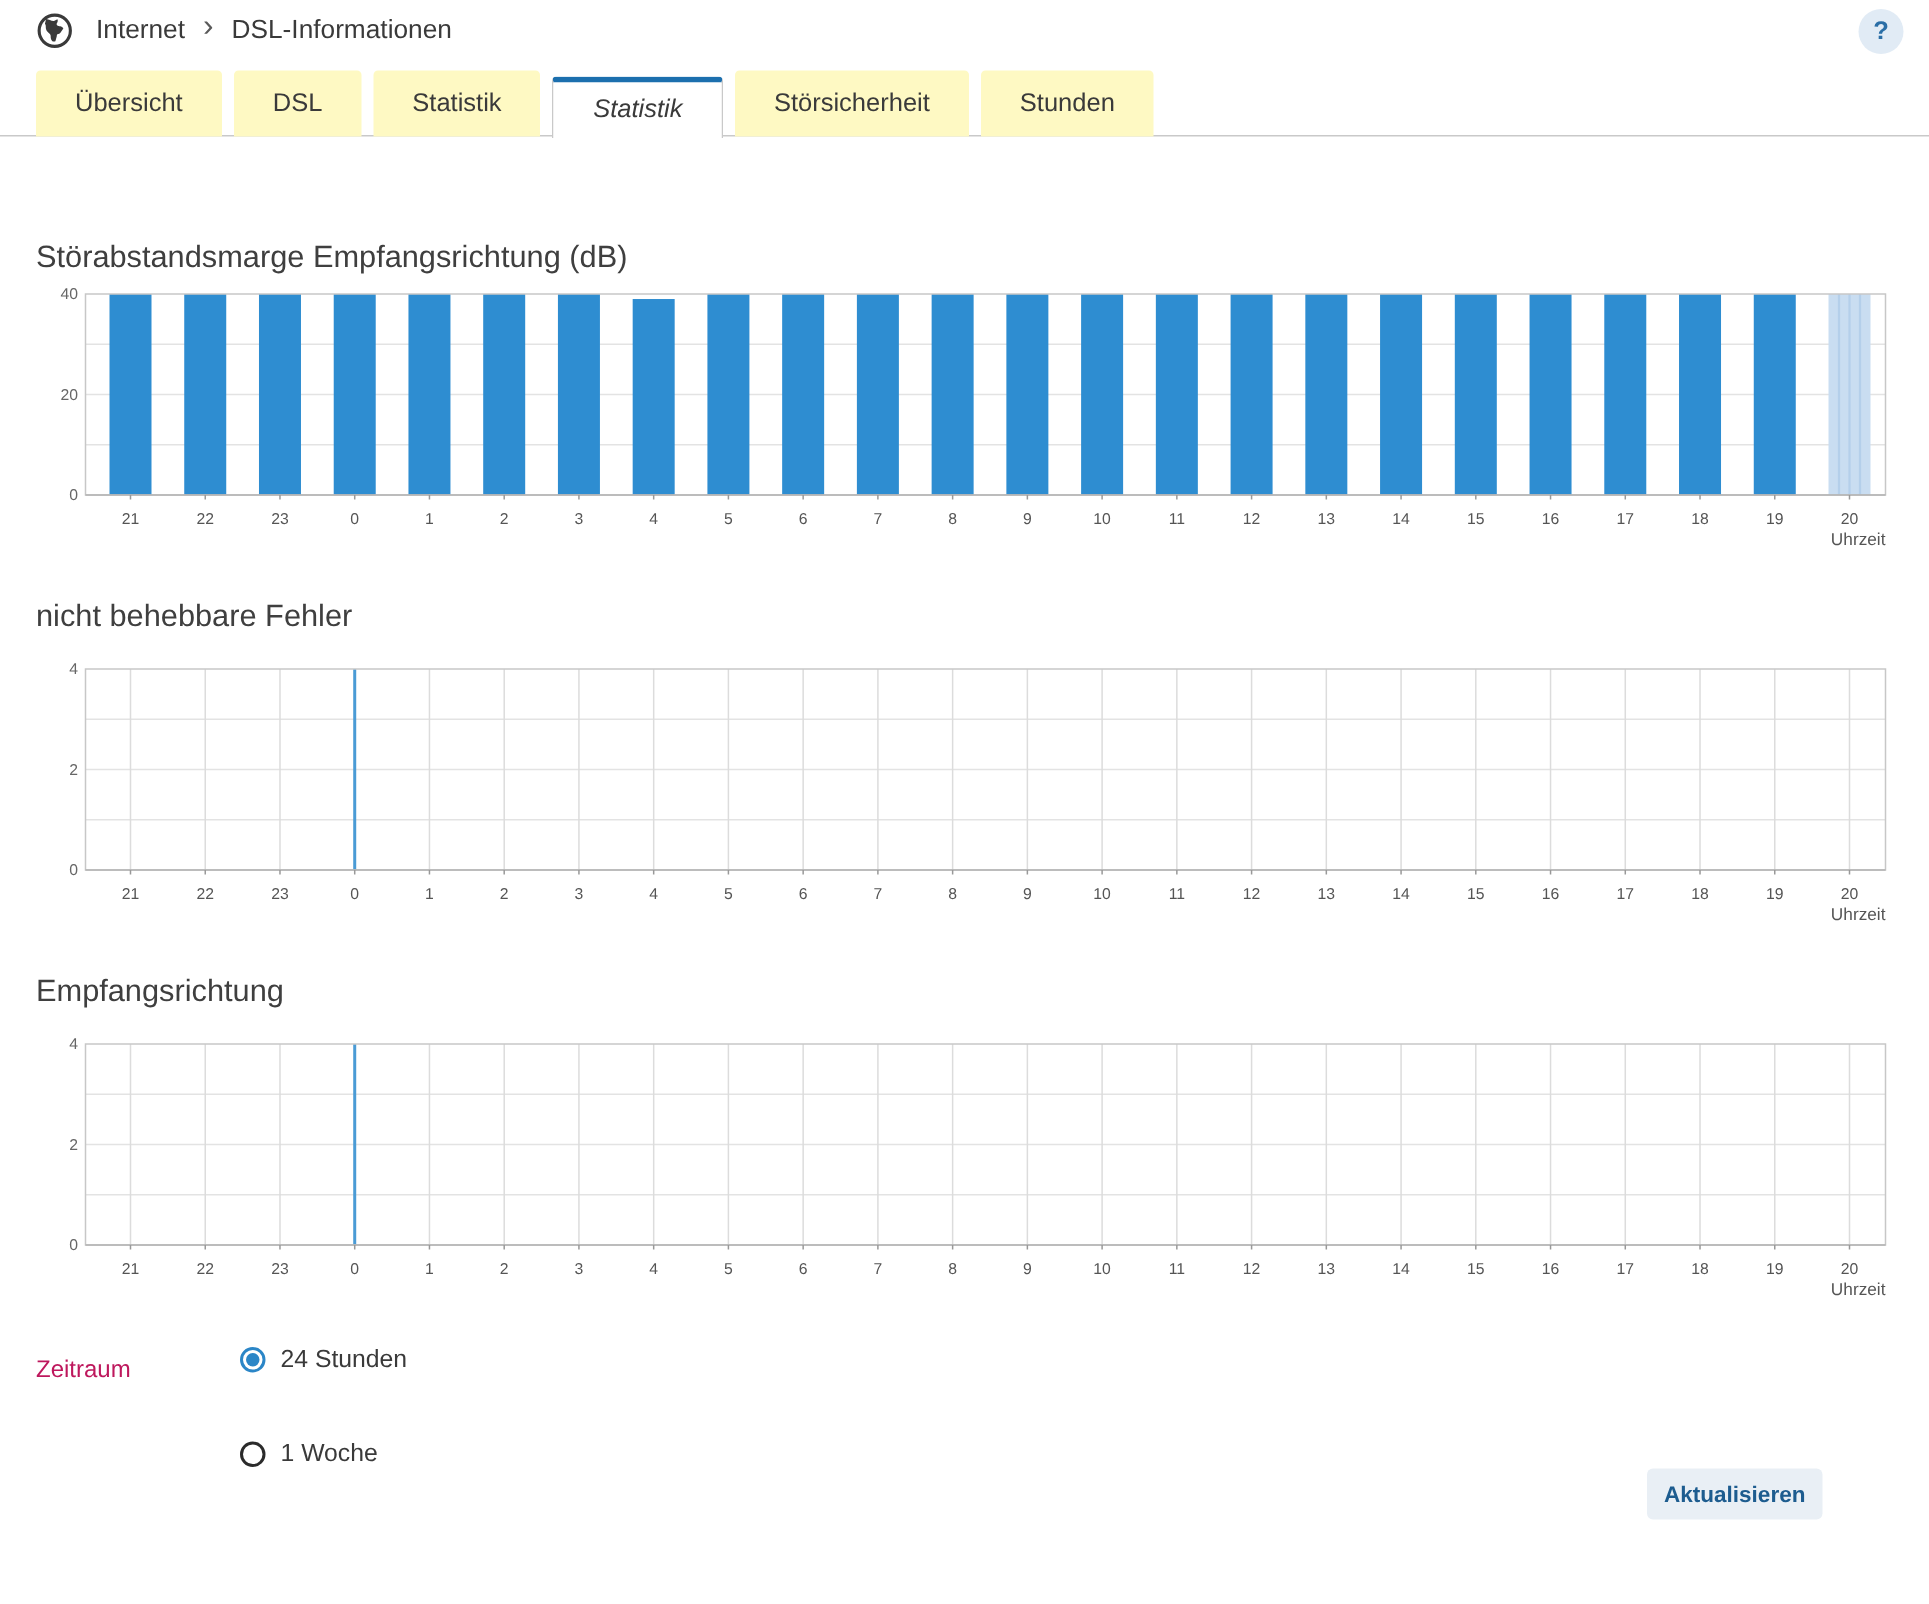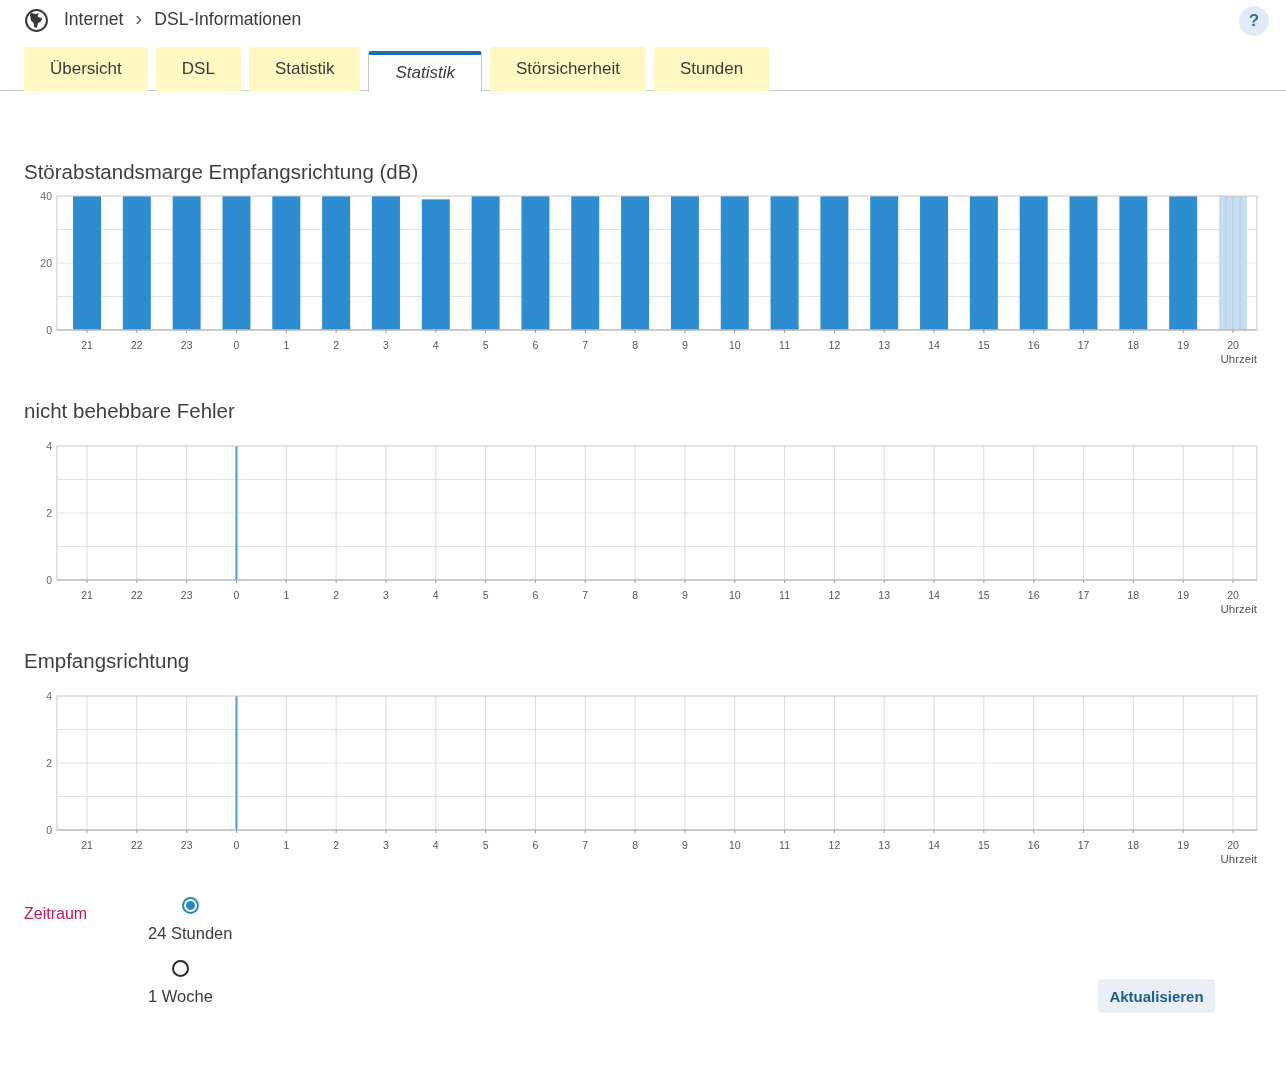--- a/index.html
+++ b/index.html
@@ -35,21 +35,21 @@
   .period{position:absolute;left:0;top:102px;width:1286px;text-align:center;font-size:15px;color:#454545;}
   
   .ctitle{position:absolute;left:24px;font-size:20.5px;color:#3f3f3f;}
   .ct0{top:160px;} .ct1{top:399px;} .ct2{top:649px;}
   
   .chart{position:absolute;left:0;width:1286px;height:180px;}
   .ch0{top:189px;} .ch1{top:439px;} .ch2{top:689px;}
   .chart text{font-family:"Liberation Sans","DejaVu Sans",sans-serif;}
   
   .grouplabel{position:absolute;left:24px;top:905px;font-size:16px;color:#be185d;}
-  .radiorow{position:absolute;left:148px;display:flex;align-items:center;gap:10px;cursor:pointer;flex-direction:column;}
+  .radiorow{position:absolute;left:160px;display:flex;align-items:center;gap:10px;cursor:pointer;}
   .rr0{top:897px;} .rr1{top:936px;margin-top:24px;}
   .radio{width:13px;height:13px;border-radius:50%;border:2px solid #2b2b2b;background:#fff;flex:0 0 auto;}
   .radio.checked{border-color:#2b86c7;position:relative;}
   .radio.checked::after{
     content:"";position:absolute;left:2px;top:2px;width:9px;height:9px;border-radius:50%;background:#2b86c7;
   }
   .radiolabel{font-size:16.5px;color:#3a3a3a;}
   .updatebtn{
     position:absolute;left:1098px;top:979px;width:117px;height:34px;border:none;border-radius:4px;
     background:#e9eff5;color:#1d5c8f;font-size:15px;font-weight:bold;cursor:pointer;

